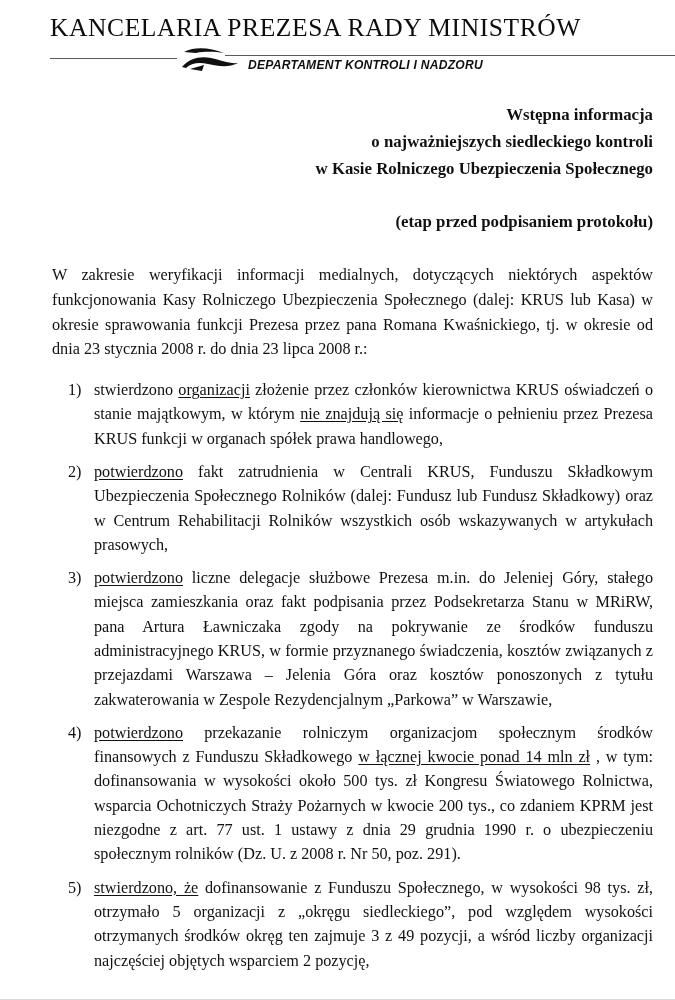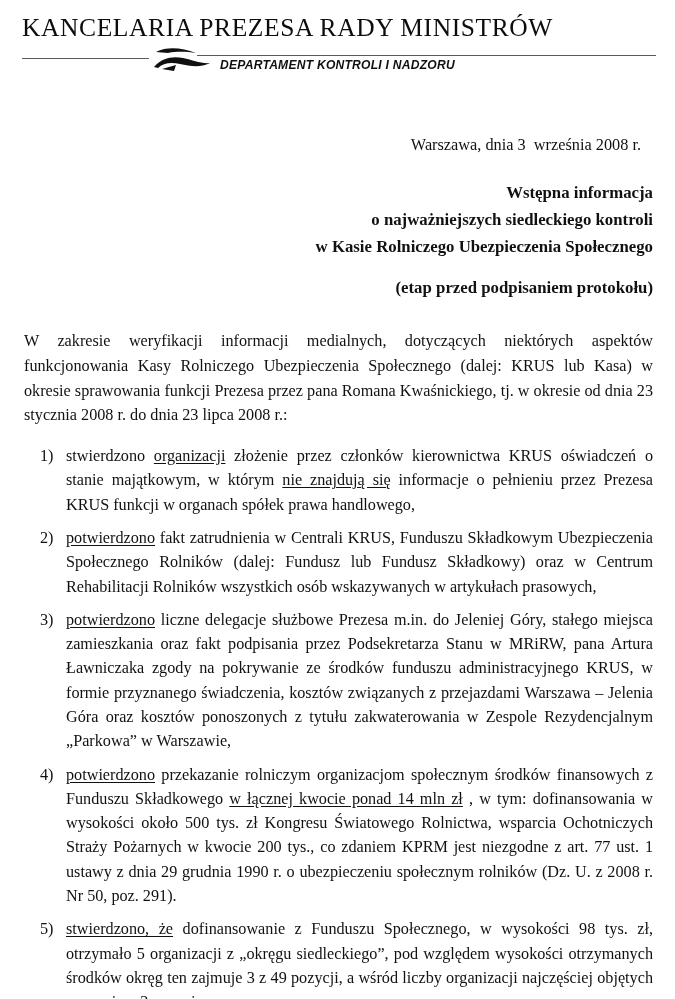--- a/index.html
+++ b/index.html
@@ -15,20 +15,21 @@
     font-family: "Liberation Serif", "DejaVu Serif", serif;
     color: #111111;
     position: relative;
   }
   .page {
     width: 675px;
     height: 1000px;
     box-sizing: border-box;
     position: relative;
     background: #ffffff;
+    padding-left: 28px;
   }
 
   
   .letterhead {
     padding: 14px 20px 0 22px;
   }
   .org-title {
     font-family: "Liberation Serif", "DejaVu Serif", serif;
     font-size: 25.5px;
     letter-spacing: 0.6px;
@@ -92,21 +93,21 @@
   }
   .doc-title {
     margin-top: 24px;
     text-align: right;
     font-weight: bold;
     font-size: 16.8px;
     line-height: 1.62;
   }
   .doc-title .sub {
     display: block;
-    margin-top: 14px;
+    margin-top: 26px;
   }
   .intro {
     margin-top: 28px;
     text-align: justify;
     text-justify: inter-word;
     font-size: 16.2px;
     line-height: 1.52;
     text-indent: 0;
   }
   ol.findings {
@@ -161,21 +162,20 @@
           <path d="M10 22 L24 18 L22 24 Z" fill="#101010"></path>
         </svg>
       </div>
 
       <div class="dept-name">DEPARTAMENT KONTROLI I NADZORU</div>
     </div>
   </div>
 
   <div class="content">
 
-    <div class="place-date">Warszawa, dnia 3  września 2008 r.</div>
 
     <div class="doc-title">
       <span>Wstępna informacja</span><br>
       <span>o najważniejszych siedleckiego kontroli</span><br>
       <span>w Kasie Rolniczego Ubezpieczenia Społecznego</span>
       <span class="sub">(etap przed podpisaniem protokołu)</span>
     </div>
 
     <p class="intro">W zakresie weryfikacji informacji medialnych, dotyczących niektórych aspektów funkcjonowania Kasy Rolniczego Ubezpieczenia Społecznego (dalej: KRUS lub Kasa) w okresie sprawowania funkcji Prezesa przez pana Romana Kwaśnickiego, tj. w okresie od dnia 23 stycznia 2008 r. do dnia 23 lipca 2008 r.:</p>
 

